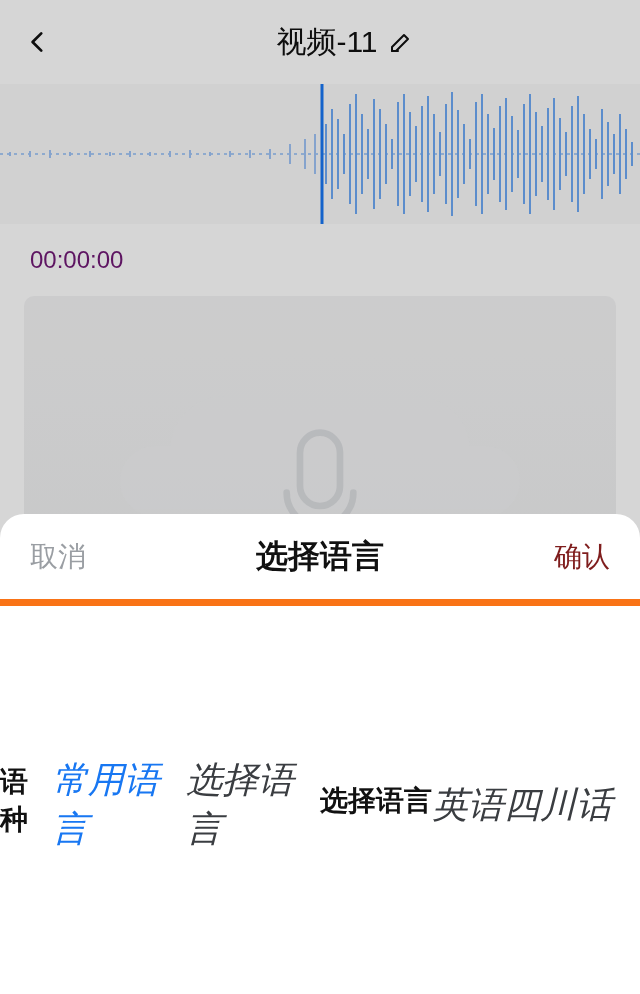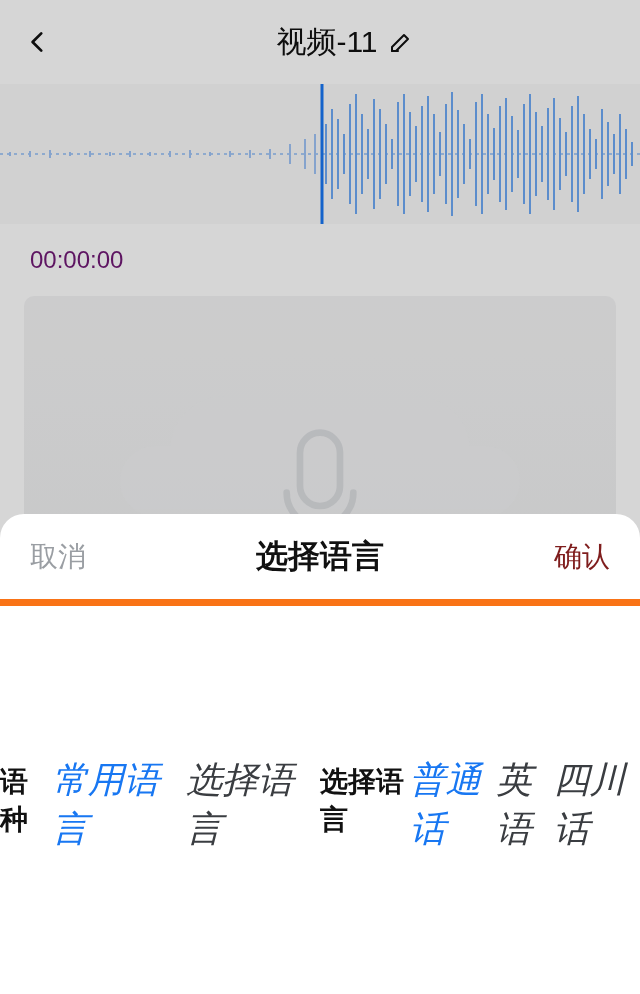--- a/index.html
+++ b/index.html
@@ -308,18 +308,17 @@
   </div>
 
   <div class="picker">
     <div class="col">
       <div class="col-head">语种</div>
       <div class="opt selected">常用语言</div>
       <div class="opt">选择语言</div>
     </div>
     <div class="col">
       <div class="col-head">选择语言</div>
-      <div class="opt selected">普通话</div>
       <div class="opt">英语</div>
       <div class="opt">四川话</div>
     </div>
   </div>
 </div>
 
 </body></html>

